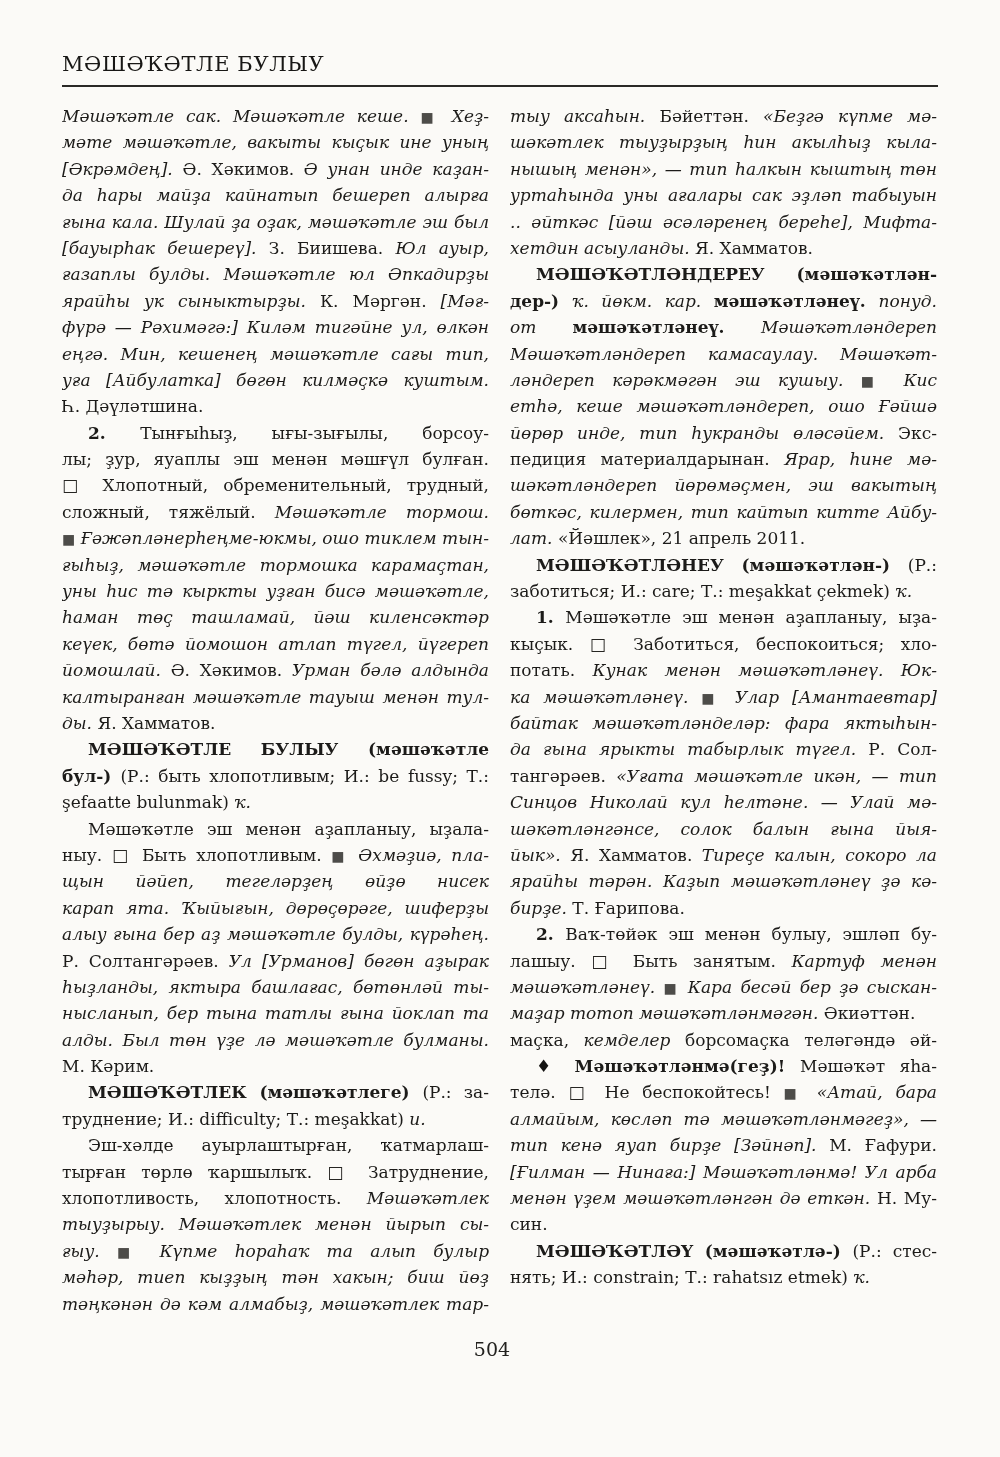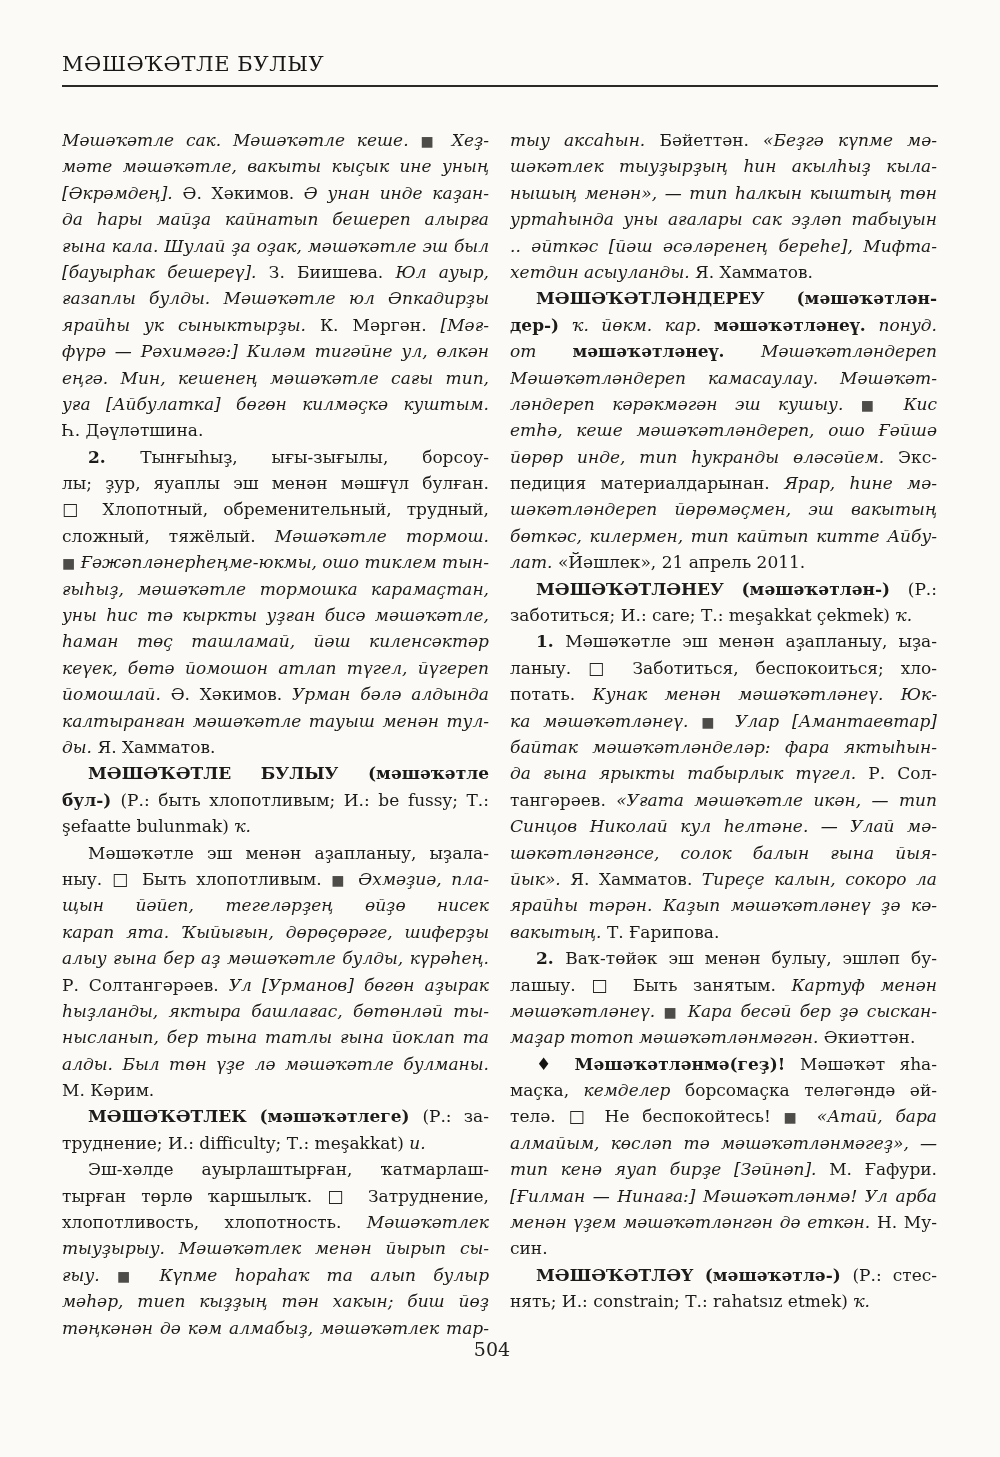--- a/index.html
+++ b/index.html
@@ -23,21 +23,21 @@
   }
   .header-rule{
     margin-top:9px;
     border:none;
     border-top:2.2px solid #2a2926;
     width:100%;
   }
   .columns{
     display:flex;
     gap:21px;
-    margin-top:40px;
+    margin-top:16px;
   }
   .col{
     width:427px;
     font-size:17px;
   }
   .line{
     height:26.4px;
     line-height:26.4px;
     overflow:hidden;
     text-align:justify;
@@ -133,37 +133,37 @@
         <div class="line"><span class="s-i">ләндереп кәрәкмәгән эш кушыу. </span><span class="s-sq">■</span><span class="s-i"> Кис</span></div>
         <div class="line"><span class="s-i">етһә, кеше мәшәҡәтләндереп, ошо Ғәйшә</span></div>
         <div class="line"><span class="s-i">йөрөр инде, тип һукранды өләсәйем. </span><span class="s-n">Экс-</span></div>
         <div class="line"><span class="s-n">педиция материалдарынан. </span><span class="s-i">Ярар, һине мә-</span></div>
         <div class="line"><span class="s-i">шәкәтләндереп йөрөмәҫмен, эш вакытың</span></div>
         <div class="line"><span class="s-i">бөткәс, килермен, тип кайтып китте Айбу-</span></div>
         <div class="line last"><span class="s-i">лат. </span><span class="s-n">«Йәшлек», 21 апрель 2011.</span></div>
         <div class="line ind"><span class="s-b">МӘШӘҠӘТЛӘНЕУ (мәшәҡәтлән-) </span><span class="s-n">(Р.:</span></div>
         <div class="line last"><span class="s-n">заботиться; И.: care; Т.: meşakkat çekmek) </span><span class="s-i">ҡ.</span></div>
         <div class="line ind"><span class="s-b">1. </span><span class="s-n">Мәшәҡәтле эш менән аҙапланыу, ыҙа-</span></div>
-        <div class="line"><span class="s-n">ланыу. </span><span class="s-osq">□ </span><span class="s-n">Заботиться, беспокоиться; хло-</span></div>
+        <div class="line"><span class="s-n">кыҫык. </span><span class="s-osq">□ </span><span class="s-n">Заботиться, беспокоиться; хло-</span></div>
         <div class="line"><span class="s-n">потать. </span><span class="s-i">Кунак менән мәшәҡәтләнеү. Юк-</span></div>
         <div class="line"><span class="s-i">ка мәшәҡәтләнеү. </span><span class="s-sq">■</span><span class="s-i"> Улар [Амантаевтар]</span></div>
         <div class="line"><span class="s-i">байтак мәшәҡәтләнделәр: фара яктыһын-</span></div>
         <div class="line"><span class="s-i">да ғына ярыкты табырлык түгел. </span><span class="s-n">Р. Сол-</span></div>
         <div class="line"><span class="s-n">тангәрәев. </span><span class="s-i">«Уғата мәшәҡәтле икән, — тип</span></div>
         <div class="line"><span class="s-i">Синцов Николай кул һелтәне. — Улай мә-</span></div>
         <div class="line"><span class="s-i">шәкәтләнгәнсе, солок балын ғына йыя-</span></div>
         <div class="line"><span class="s-i">йык». </span><span class="s-n">Я. Хамматов. </span><span class="s-i">Тиреҫе калын, сокоро ла</span></div>
         <div class="line"><span class="s-i">ярайһы тәрән. Каҙып мәшәҡәтләнеү ҙә кә-</span></div>
-        <div class="line last"><span class="s-i">вакытың. </span><span class="s-n">Т. Ғарипова.</span></div>
+        <div class="line last"><span class="s-i">бирҙе. </span><span class="s-n">Т. Ғарипова.</span></div>
         <div class="line ind"><span class="s-b">2. </span><span class="s-n">Ваҡ-төйәк эш менән булыу, эшләп бу-</span></div>
         <div class="line"><span class="s-n">лашыу. </span><span class="s-osq">□ </span><span class="s-n">Быть занятым. </span><span class="s-i">Картуф менән</span></div>
         <div class="line"><span class="s-i">мәшәҡәтләнеү. </span><span class="s-sq">■</span><span class="s-i"> Кара бесәй бер ҙә сыскан-</span></div>
         <div class="line last"><span class="s-i">маҙар тотоп мәшәҡәтләнмәгән. </span><span class="s-n">Әкиәттән.</span></div>
+        <div class="line"><span class="s-n">маҫка, </span><span class="s-i">кемделер </span><span class="s-n">борсомаҫка теләгәндә әй-</span></div>
         <div class="line ind"><span class="s-dia">♦ </span><span class="s-b">Мәшәҡәтләнмә(геҙ)! </span><span class="s-n">Мәшәҡәт яһа-</span></div>
-        <div class="line"><span class="s-n">маҫка, </span><span class="s-i">кемделер </span><span class="s-n">борсомаҫка теләгәндә әй-</span></div>
         <div class="line"><span class="s-n">телә. </span><span class="s-osq">□ </span><span class="s-n">Не беспокойтесь! </span><span class="s-sq">■</span><span class="s-i"> «Атай, бара</span></div>
         <div class="line"><span class="s-i">алмайым, көсләп тә мәшәҡәтләнмәгеҙ», —</span></div>
         <div class="line"><span class="s-i">тип кенә яуап бирҙе [Зәйнәп]. </span><span class="s-n">М. Ғафури.</span></div>
         <div class="line"><span class="s-i">[Ғилман — Нинаға:] Мәшәҡәтләнмә! Ул арба</span></div>
         <div class="line"><span class="s-i">менән үҙем мәшәҡәтләнгән дә еткән. </span><span class="s-n">Н. Му-</span></div>
         <div class="line last"><span class="s-n">син.</span></div>
         <div class="line ind"><span class="s-b">МӘШӘҠӘТЛӘҮ (мәшәҡәтлә-) </span><span class="s-n">(Р.: стес-</span></div>
         <div class="line last"><span class="s-n">нять; И.: constrain; Т.: rahatsız etmek) </span><span class="s-i">ҡ.</span></div>
       </div>
   </div>

